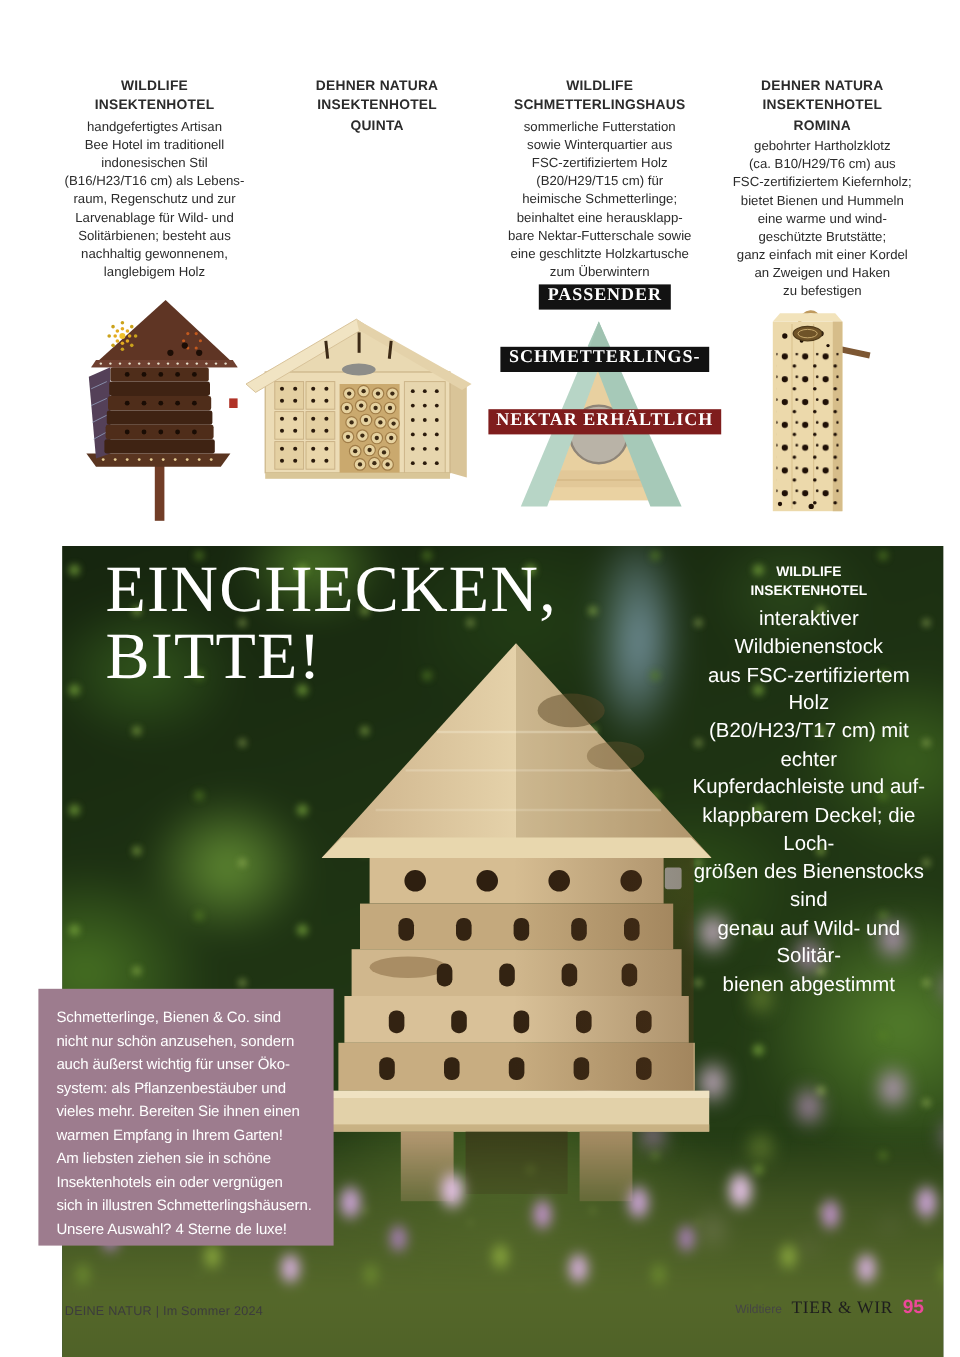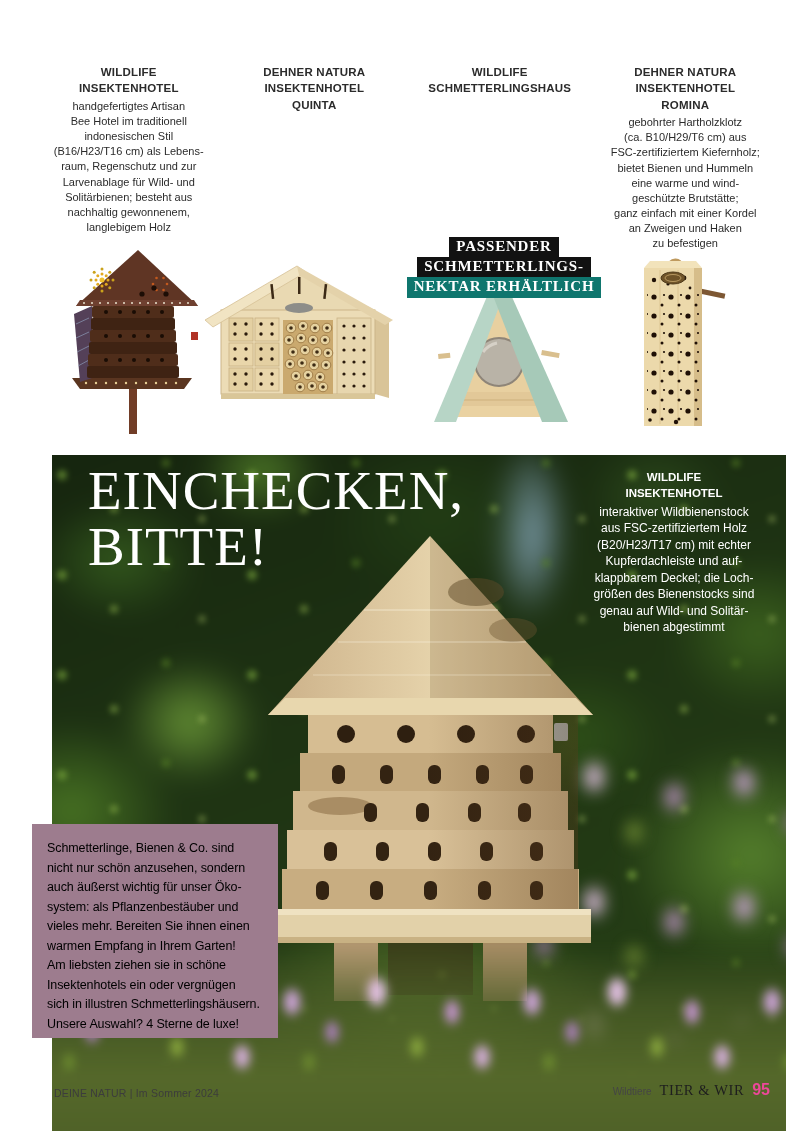--- a/index.html
+++ b/index.html
@@ -12,21 +12,21 @@
   
   .cols { position:absolute; left:44px; right:30px; top:64px; display:flex; gap:16px; }
   .col { flex:1 1 0; text-align:center; }
   .col-title { font-weight:bold; font-size:11.5px; line-height:1.42; letter-spacing:.2px; white-space:pre-line; }
   .col-body { font-size:11px; line-height:1.38; white-space:pre-line; margin-top:2px; }
 
   
   .product-img { position:absolute; }
 
   
-  .badge { position:absolute; left:398px; top:238px; width:212px; display:flex; flex-direction:column; align-items:center; z-index:6; }
+  .badge { position:absolute; left:398px; top:238px; width:212px; display:flex; flex-direction:column; align-items:center; z-index:6;gap:32px; }
   .badge-line { font-family:"Liberation Serif", serif; font-weight:bold; font-size:15px; letter-spacing:.8px; color:#ffffff; padding:1px 7px 3px; margin-top:-1px; white-space:nowrap; }
 
   
   .photo { position:absolute; left:52px; top:455px; width:734px; height:682px; overflow:hidden; background:#1b2c12; }
   .photo-bg { position:absolute; inset:-28px; filter:blur(13px);
     background:
       radial-gradient(120px 90px at 12% 18%, #33581d 0%, rgba(0,0,0,0) 70%),
       radial-gradient(90px 70px at 30% 6%, #4d7827 0%, rgba(0,0,0,0) 70%),
       radial-gradient(150px 110px at 52% 12%, #223d15 0%, rgba(0,0,0,0) 75%),
       radial-gradient(55px 130px at 64% 14%, #87a8bd 0%, rgba(0,0,0,0) 70%),
@@ -68,25 +68,25 @@
       linear-gradient(to bottom, rgba(30,48,18,0) 0%, rgba(30,48,18,0) 28%, rgba(74,92,38,.78) 48%, #55682a 72%, #4c5e26 100%);
     background-size:240px 300px,240px 300px,240px 300px,240px 300px,240px 300px,240px 300px,240px 300px,100% 100%;
   }
   .hive { position:absolute; left:216px; top:75px; }
 
   .headline { position:absolute; left:36px; top:8px; z-index:4;
     font-family:"Liberation Serif", serif; font-size:55px; line-height:1.02; letter-spacing:1px;
     color:#ffffff; white-space:pre-line; }
   .hero-product { position:absolute; right:12px; top:14px; width:200px; text-align:center; color:#ffffff; z-index:4; }
   .hero-product-title { font-weight:bold; font-size:11.5px; line-height:1.42; white-space:pre-line; }
-  .hero-product-body { font-size:12px; line-height:1.38; white-space:pre-line; margin-top:2px; }
+  .hero-product-body { font-size:17px; line-height:1.38; white-space:pre-line; margin-top:2px; }
 
   
   .purple-box { position:absolute; left:32px; top:824px; width:246px; height:214px; z-index:8;
-    color:#000000; padding:15px 4px 24px 15px; box-sizing:border-box; }
+    color:#ffffff; padding:15px 4px 24px 15px; box-sizing:border-box; }
   .purple-box-text { font-size:12.5px; line-height:1.56; letter-spacing:-0.1px; white-space:pre-line; }
 
   
   .footer-left { position:absolute; left:54px; top:1087px; font-size:10.5px; letter-spacing:.2px; color:#3c3c3c; }
   .footer-right { position:absolute; right:30px; top:1081px; display:flex; align-items:baseline; gap:8px; color:#222;text-align:center; }
   .footer-mag { font-size:10px; color:#454545; }
   .footer-brand { font-family:"Liberation Serif", serif; font-weight:normal; font-size:14.5px; letter-spacing:.6px; color:#1e1e1e; }
   .footer-page { font-weight:bold; font-size:16px; color:#ec4899; }
 </style>
 </head>
@@ -109,41 +109,50 @@
 langlebigem Holz</div>
     </div>
     <div class="col">
       <div class="col-title">DEHNER NATURA
 INSEKTENHOTEL
 QUINTA</div>
     </div>
     <div class="col">
       <div class="col-title">WILDLIFE
 SCHMETTERLINGSHAUS</div>
+      <div class="col-body">sommerliche Futterstation
+sowie Winterquartier aus
+FSC-zertifiziertem Holz
+(B20/H29/T15 cm) für
+heimische Schmetterlinge;
+beinhaltet eine herausklapp-
+bare Nektar-Futterschale sowie
+eine geschlitzte Holzkartusche
+zum Überwintern</div>
     </div>
     <div class="col">
       <div class="col-title">DEHNER NATURA
 INSEKTENHOTEL
 ROMINA</div>
       <div class="col-body">gebohrter Hartholzklotz
 (ca. B10/H29/T6 cm) aus
 FSC-zertifiziertem Kiefernholz;
 bietet Bienen und Hummeln
 eine warme und wind-
 geschützte Brutstätte;
 ganz einfach mit einer Kordel
 an Zweigen und Haken
 zu befestigen</div>
     </div>
   </div>
 
   <div class="badge">
     <span class="badge-line" style="background-color: rgb(18, 18, 18);">PASSENDER</span>
     <span class="badge-line" style="background-color: rgb(18, 18, 18);">SCHMETTERLINGS-</span>
-    <span class="badge-line" style="background-color: #0f766e;">NEKTAR ERHÄLTLICH</span>
+    <span class="badge-line" style="background-color: #7f1d1d;">NEKTAR ERHÄLTLICH</span>
   </div>
 
   <svg class="product-img" style="left:58px; top:244px;" width="148" height="192" viewBox="0 0 148 192">
     <rect x="71" y="144" width="8" height="46" fill="#713d27"></rect>
     <polygon points="14,134 134,134 126,145 22,145" fill="#5a3520"></polygon>
     <g fill="#e8cf96">
       <circle cx="28" cy="139" r="1.2"></circle>
         <circle cx="38" cy="139" r="1.2"></circle>
         <circle cx="48" cy="139" r="1.2"></circle>
       <circle cx="58" cy="139" r="1.2"></circle>

